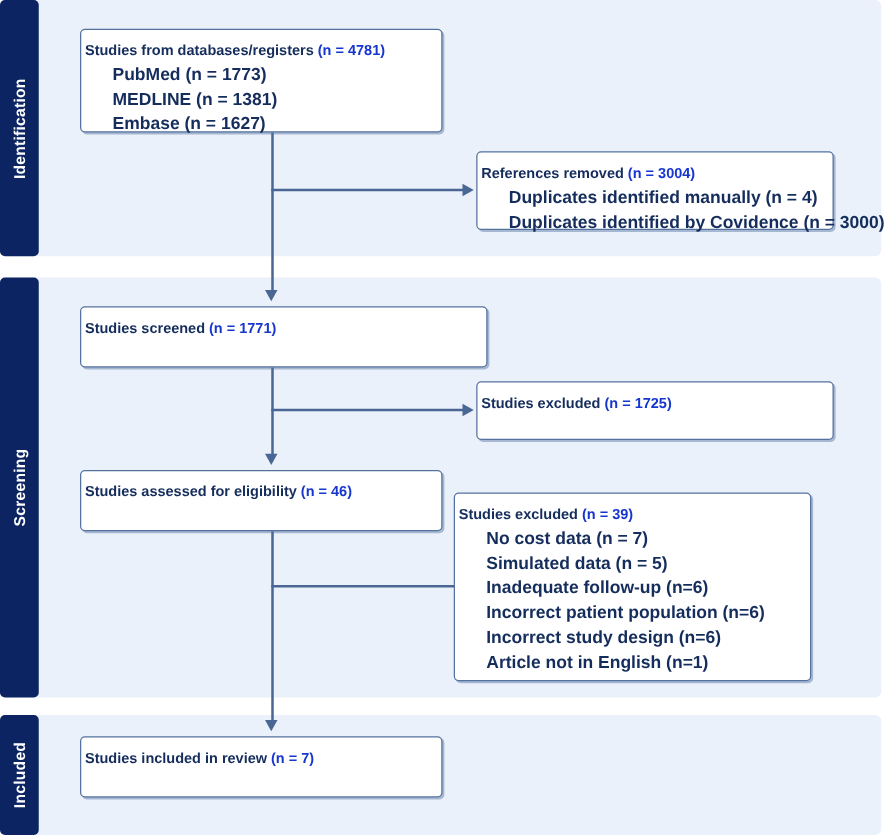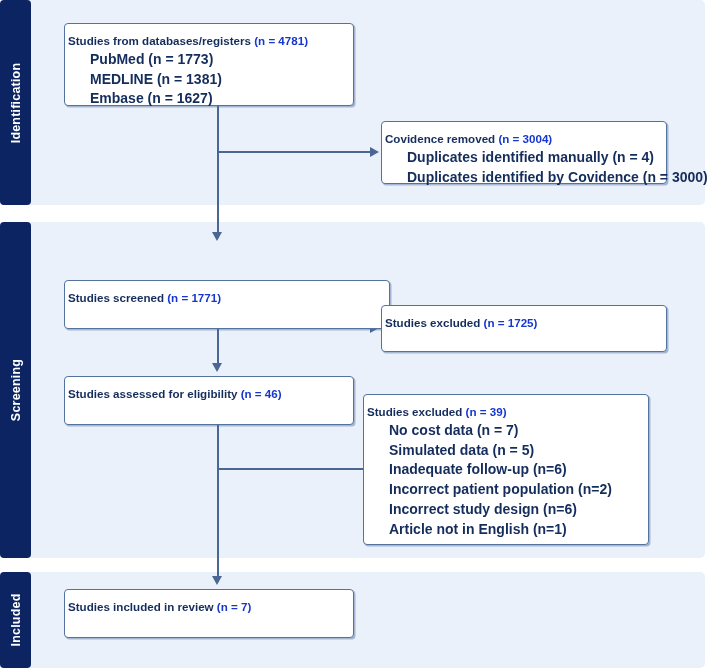--- a/index.html
+++ b/index.html
@@ -83,21 +83,21 @@
     color: #152d5c;
     line-height: 1.42;
     padding-left: 22px;
     white-space: nowrap;
     font-family: "Liberation Sans", sans-serif;
   }
 
   
   .node-databases    { left: 64px;  top: 23px;  width: 290px; height: 83px; }
   .node-removed      { left: 381px; top: 121px; width: 286px; height: 63px; }
-  .node-screened     { left: 64px;  top: 245px; width: 326px; height: 49px; margin-top: 35px; }
+  .node-screened     { left: 64px;  top: 245px; width: 326px; height: 49px; }
   .node-excluded1    { left: 381px; top: 305px; width: 286px; height: 47px; }
   .node-assessed     { left: 64px;  top: 376px; width: 290px; height: 49px; }
   .node-excluded2    { left: 363px; top: 394px; width: 286px; height: 151px; }
   .node-included     { left: 64px;  top: 589px; width: 290px; height: 49px; }
 
   
   .conn {
     position: absolute;
     background: #4a6794;
   }
@@ -175,21 +175,21 @@
   <div class="node node-databases">
     <div class="node-title"><span>Studies from databases/registers </span><span class="count">(n = 4781)</span></div>
     <ul class="sublist">
       <li>PubMed (n = 1773)</li>
       <li>MEDLINE (n = 1381)</li>
       <li>Embase (n = 1627)</li>
     </ul>
   </div>
 
   <div class="node node-removed">
-    <div class="node-title"><span>Covidence removed </span><span class="count">(n = 3004)</span></div>
+    <div class="node-title"><span>References removed </span><span class="count">(n = 3004)</span></div>
     <ul class="sublist">
       <li>Duplicates identified manually (n = 4)</li>
       <li>Duplicates identified by Covidence (n = 3000)</li>
     </ul>
   </div>
 
   <div class="node node-screened">
     <div class="node-title"><span>Studies screened </span><span class="count">(n = 1771)</span></div>
   </div>
 
@@ -200,21 +200,21 @@
   <div class="node node-assessed">
     <div class="node-title"><span>Studies assessed for eligibility </span><span class="count">(n = 46)</span></div>
   </div>
 
   <div class="node node-excluded2">
     <div class="node-title"><span>Studies excluded </span><span class="count">(n = 39)</span></div>
     <ul class="sublist">
       <li>No cost data (n = 7)</li>
       <li>Simulated data (n = 5)</li>
       <li>Inadequate follow-up (n=6)</li>
-      <li>Incorrect patient population (n=2)</li>
+      <li>Incorrect patient population (n=6)</li>
       <li>Incorrect study design (n=6)</li>
       <li>Article not in English (n=1)</li>
     </ul>
   </div>
 
   <div class="node node-included">
     <div class="node-title"><span>Studies included in review </span><span class="count">(n = 7)</span></div>
   </div>
 
 </div>

